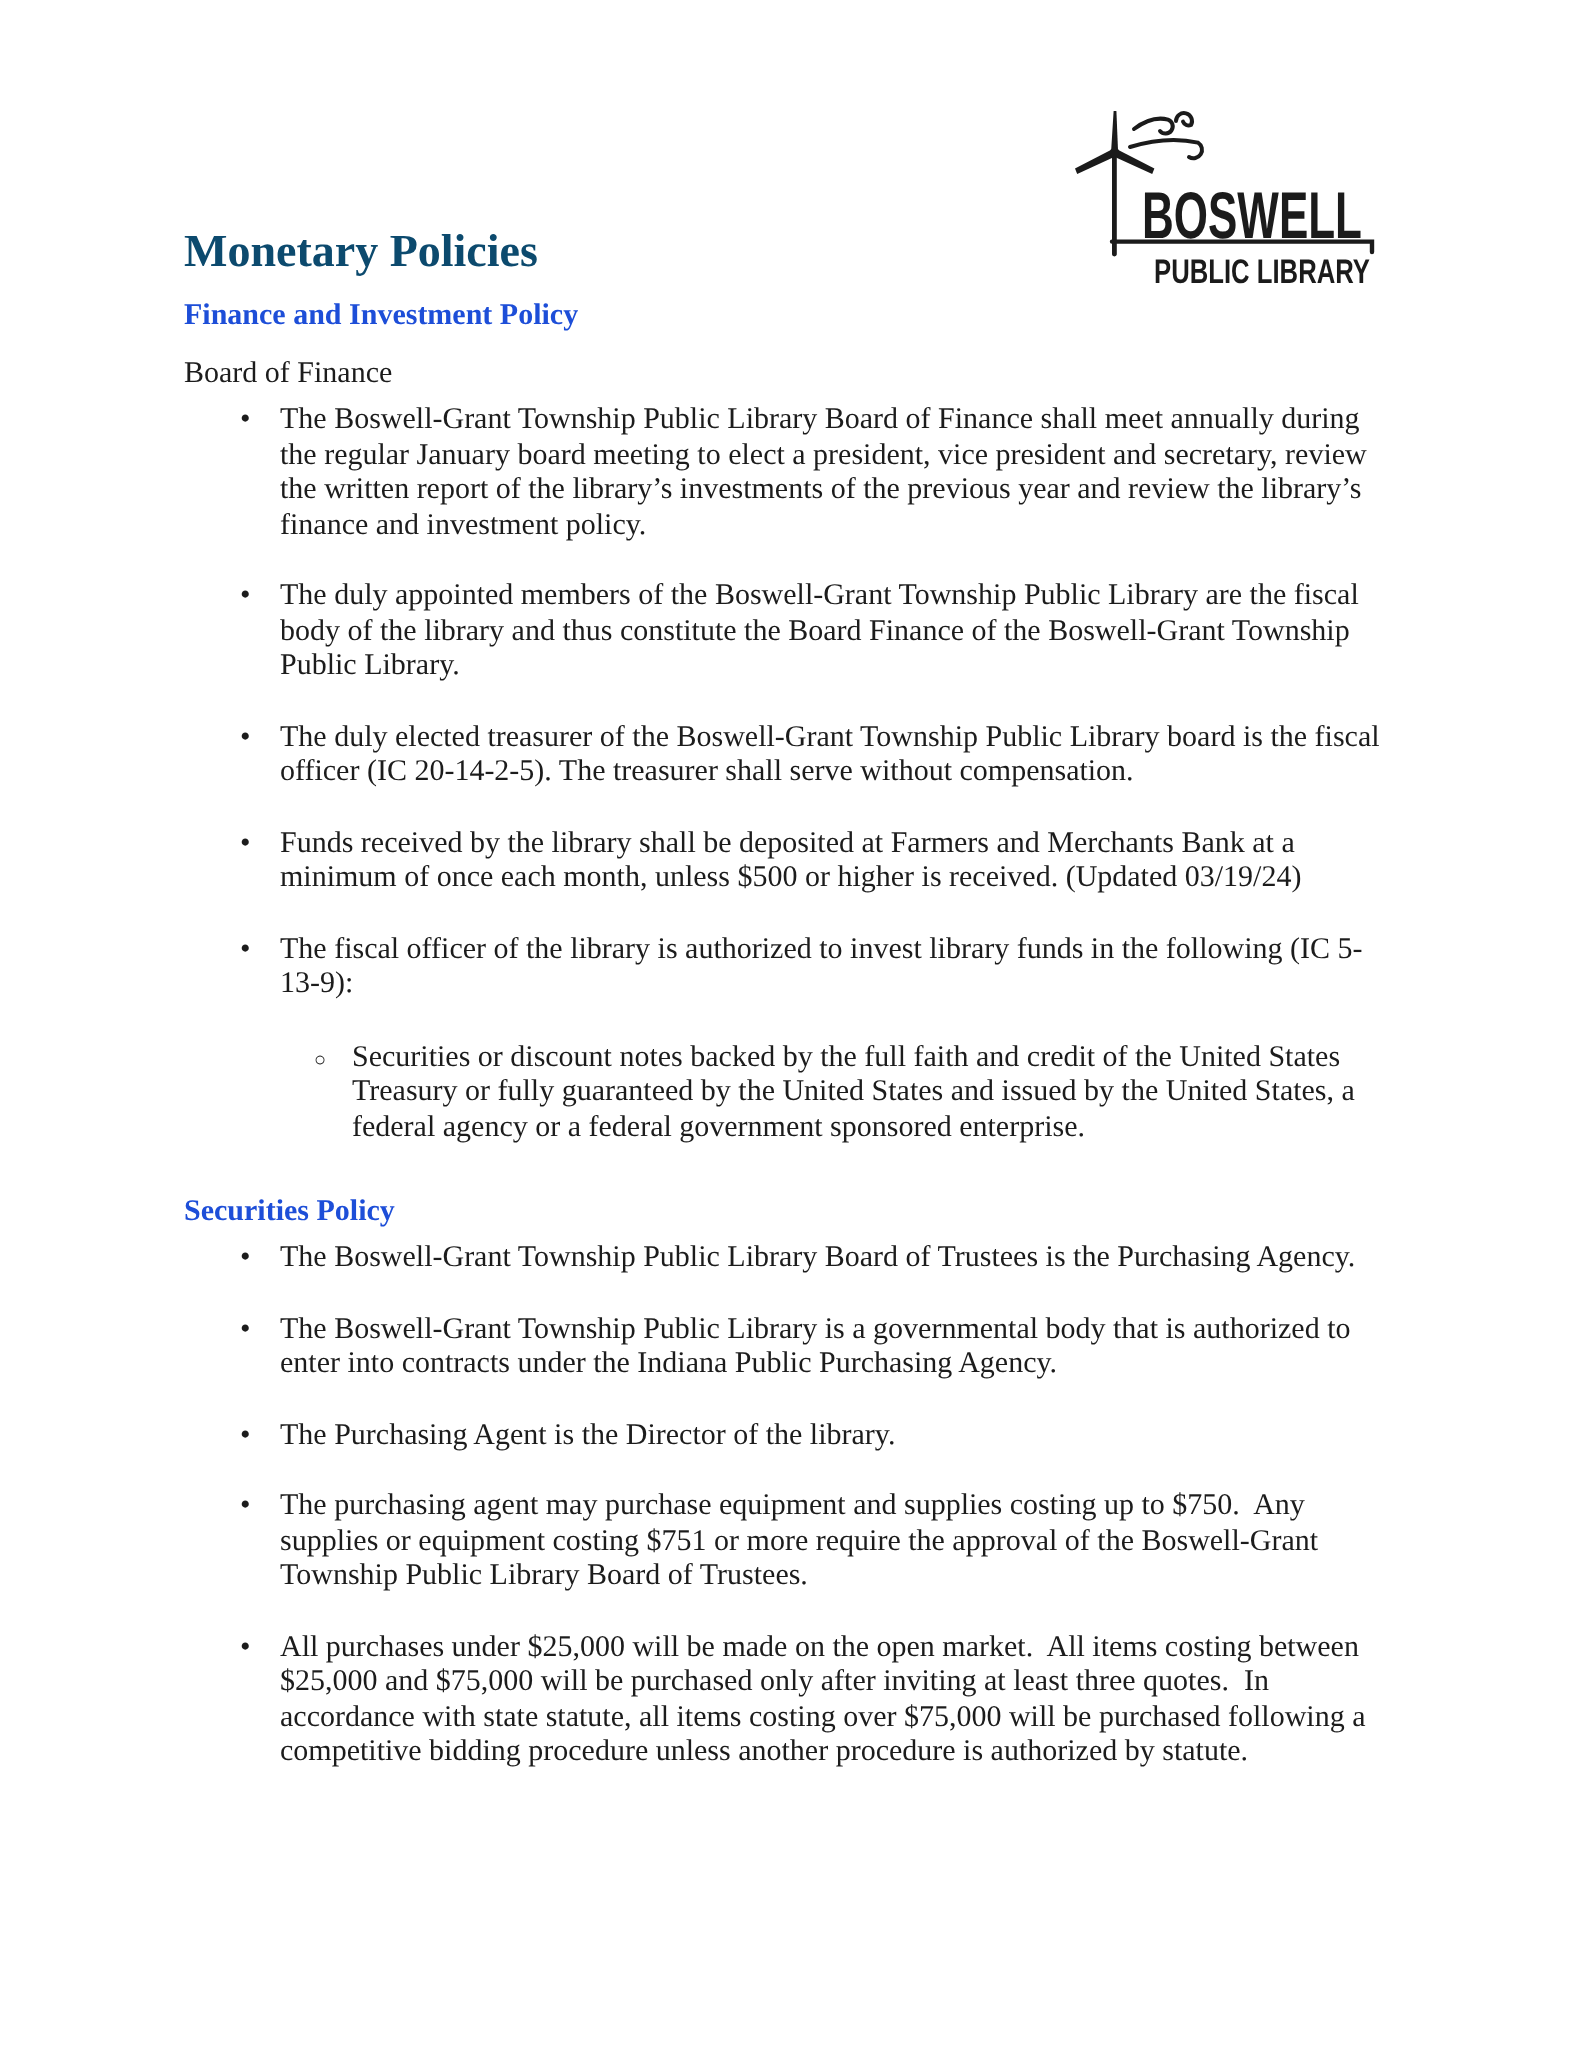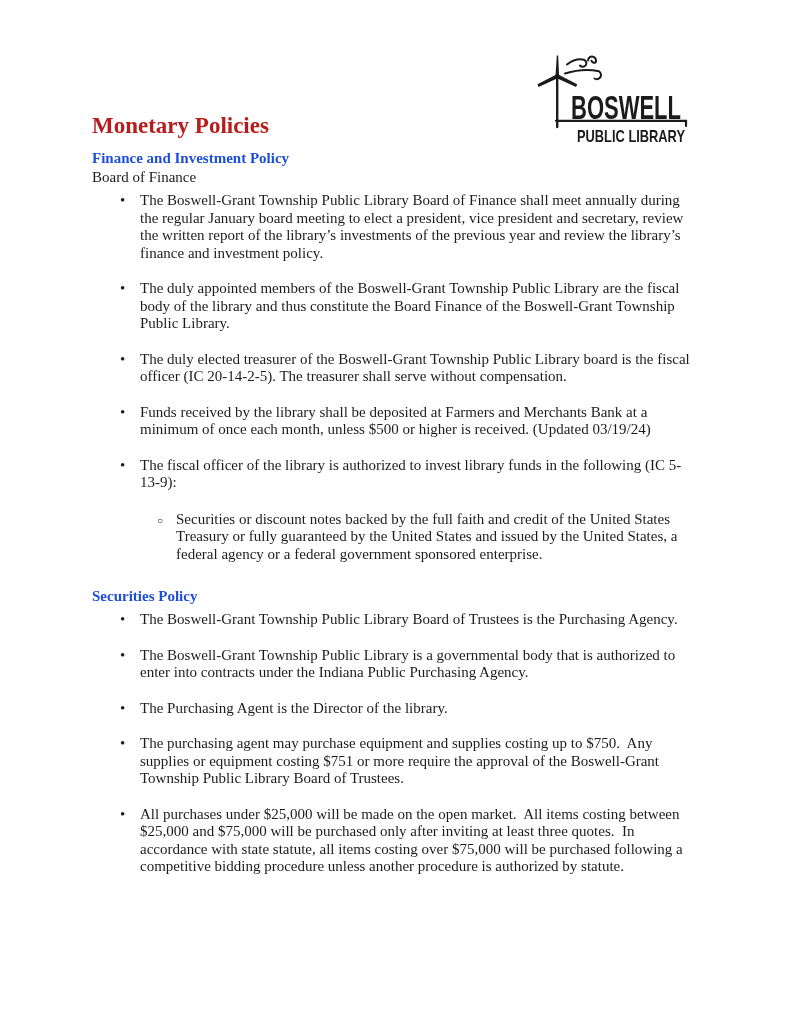--- a/index.html
+++ b/index.html
@@ -25,34 +25,34 @@
     height: 102px;
   }
   .logo svg { display: block; }
 
   
   h1.doc-title {
     margin: 112px 0 0 0;
     font-size: 23px;
     line-height: 28px;
     font-weight: bold;
-    color: #b91c1c;
+    color: #0c4a6e;
   }
   h2.section-heading {
     margin: 9px 0 0 0;
     font-size: 15px;
     line-height: 18px;
     font-weight: bold;
     color: #1d4ed8;
   }
   h2.section-heading.purchasing { margin-top: 24px; }
   .subheading {
     font-size: 15px;
     line-height: 18px;
-    margin-top: 1px;
+    margin-top: 11px;
   }
   ul.bullets {
     list-style: none;
     margin: 6px 0 0 0;
     padding: 0 0 0 48px;
   }
   ul.bullets > li {
     position: relative;
     font-size: 15px;
     line-height: 17.5px;

